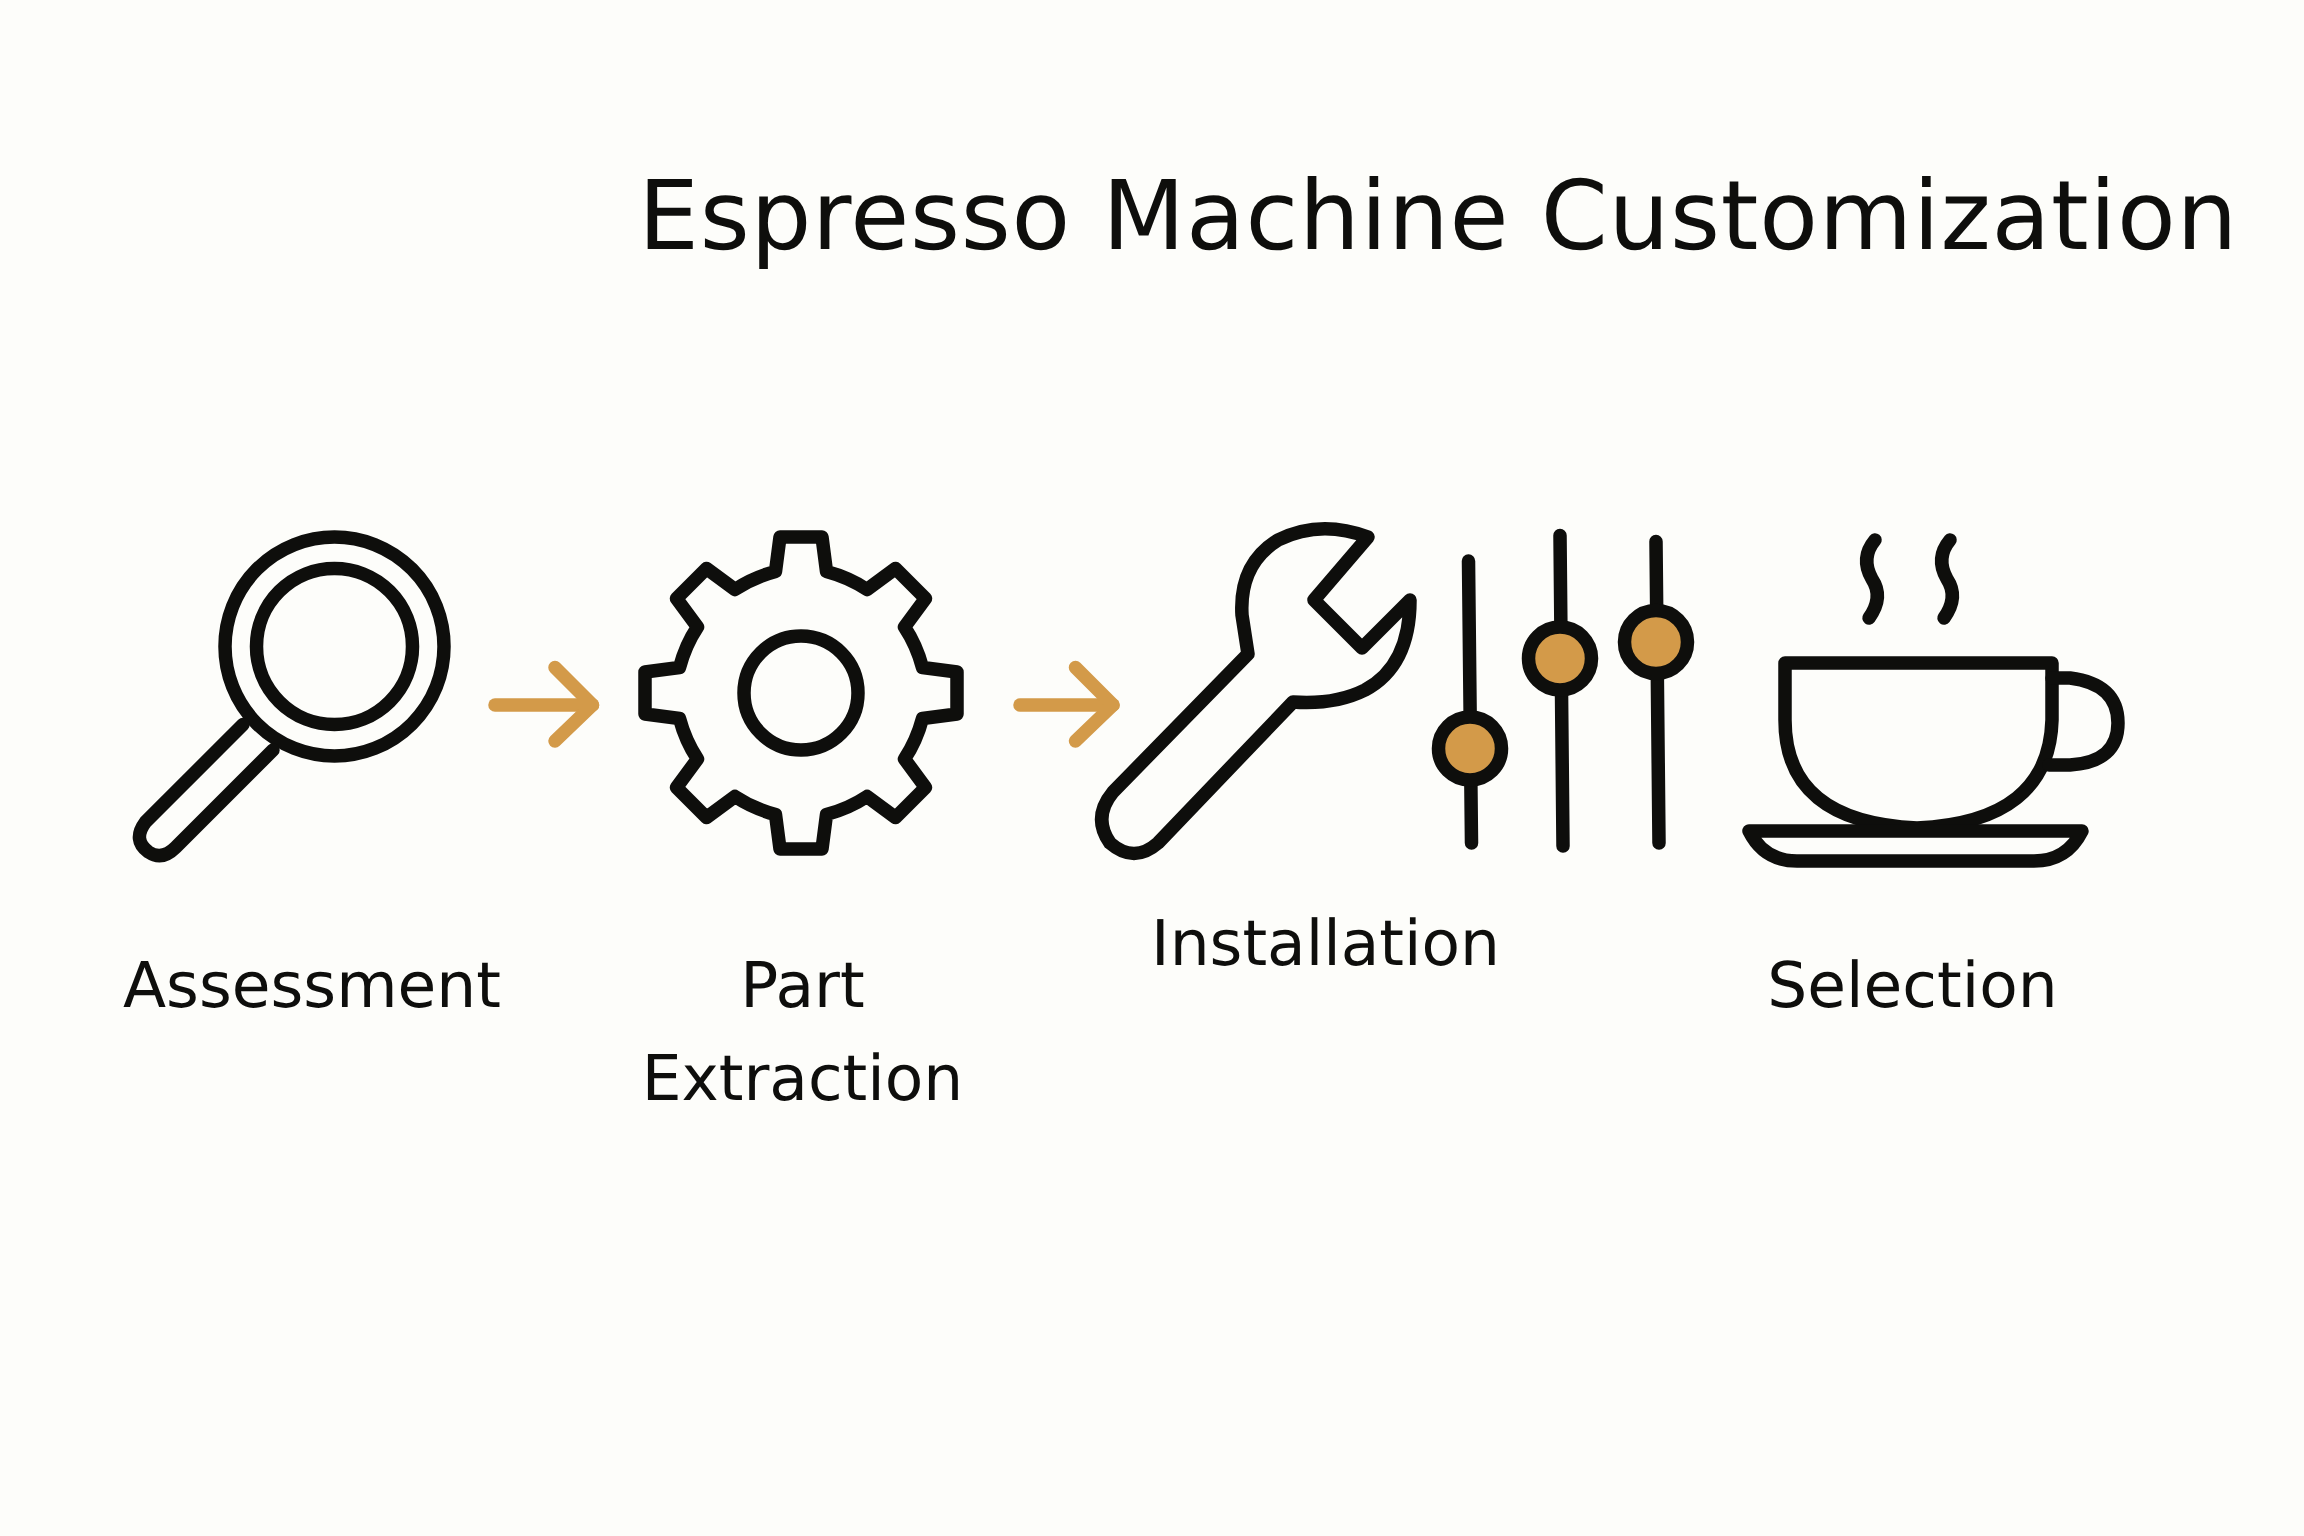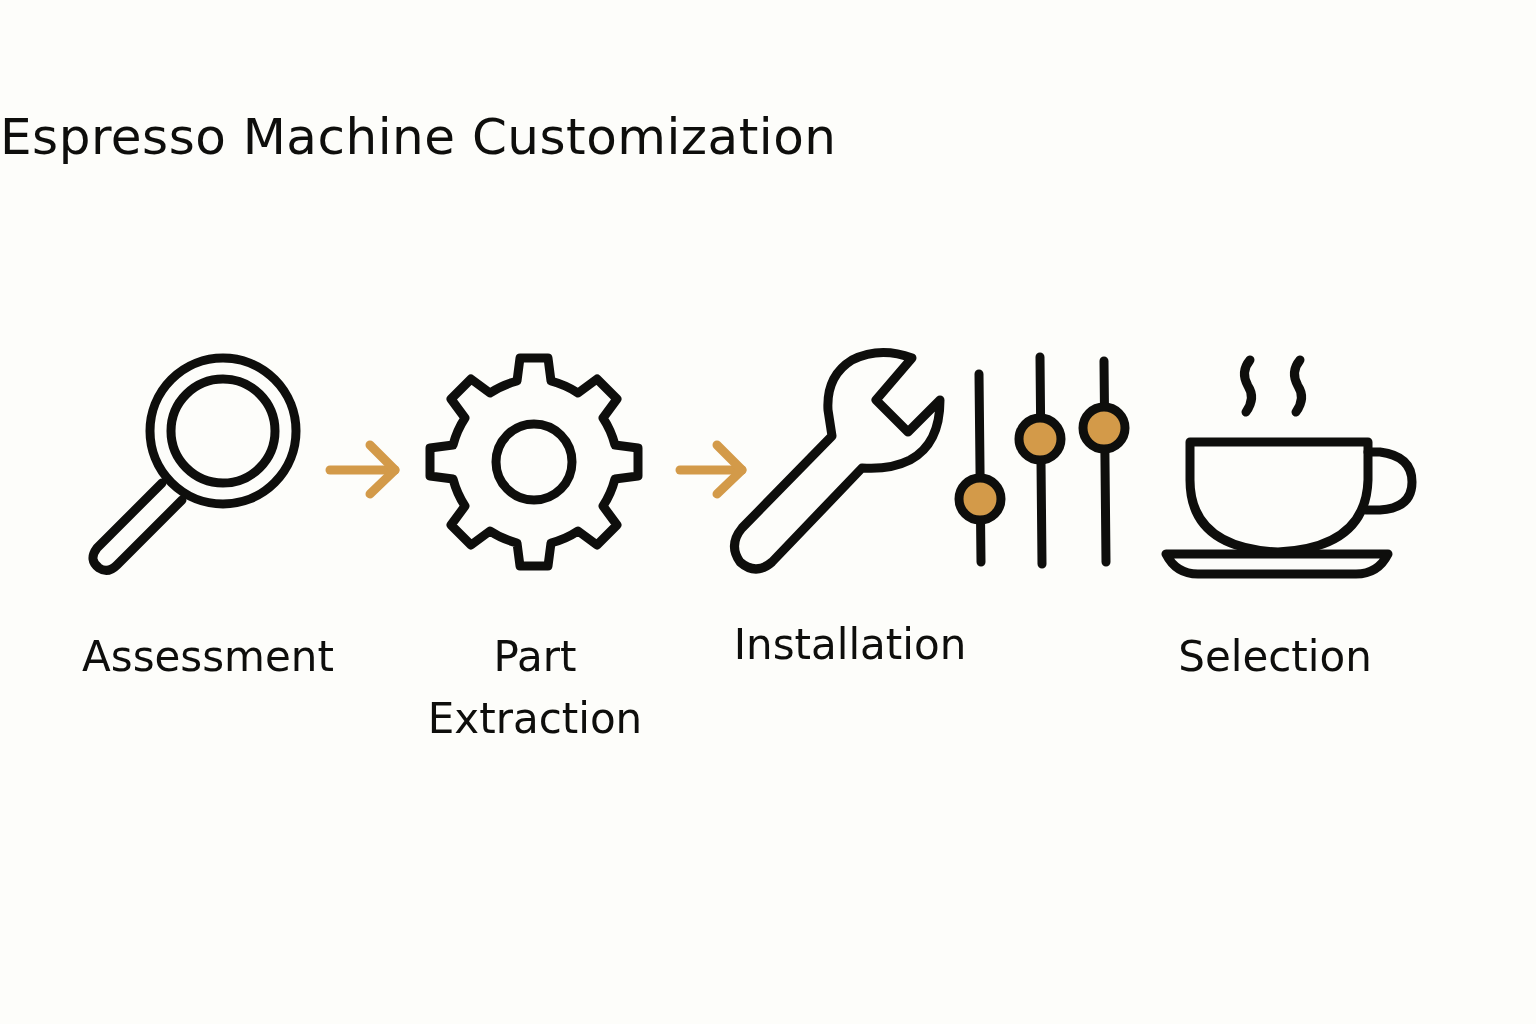--- a/index.html
+++ b/index.html
@@ -4,22 +4,22 @@
 <style>
   html, body { margin:0; padding:0; }
   body {
     width:1536px; height:1024px; overflow:hidden;
     background:#fdfdfa;
     font-family:"DejaVu Sans", sans-serif;
     color:#0e0e0c;
     position:relative;
   }
   .title {
-    position:absolute; left:0; top:108px; width:1492px; text-align:left;
-    font-size:50px; font-weight:normal; letter-spacing:0.5px;
+    position:absolute; left:0; top:108px; width:1492px; text-align:right;
+    font-size:64px; font-weight:normal; letter-spacing:0.5px;
     color:#0e0e0c;
   }
   svg.diagram { position:absolute; left:0; top:0; }
   .label {
     position:absolute; font-size:42px; line-height:62px; text-align:center;
     color:#0e0e0c;
   }
 </style>
 </head>
 <body>
@@ -75,18 +75,18 @@
   </g>
 </svg>
 
 <div class="label" style="left:58px; top:626px; width:300px;">
   <div>Assessment</div>
 </div>
 <div class="label" style="left:385px; top:626px; width:300px;">
   <div>Part</div>
   <div>Extraction</div>
 </div>
-<div class="label" style="left:700px; top:614px; width:300px;">
+<div class="label" style="left:700px; top:598px; width:300px;text-align:right;">
   <div>Installation</div>
 </div>
 <div class="label" style="left:1110px; top:626px; width:330px;">
   <div>Selection</div>
 </div>
 
 </body></html>

